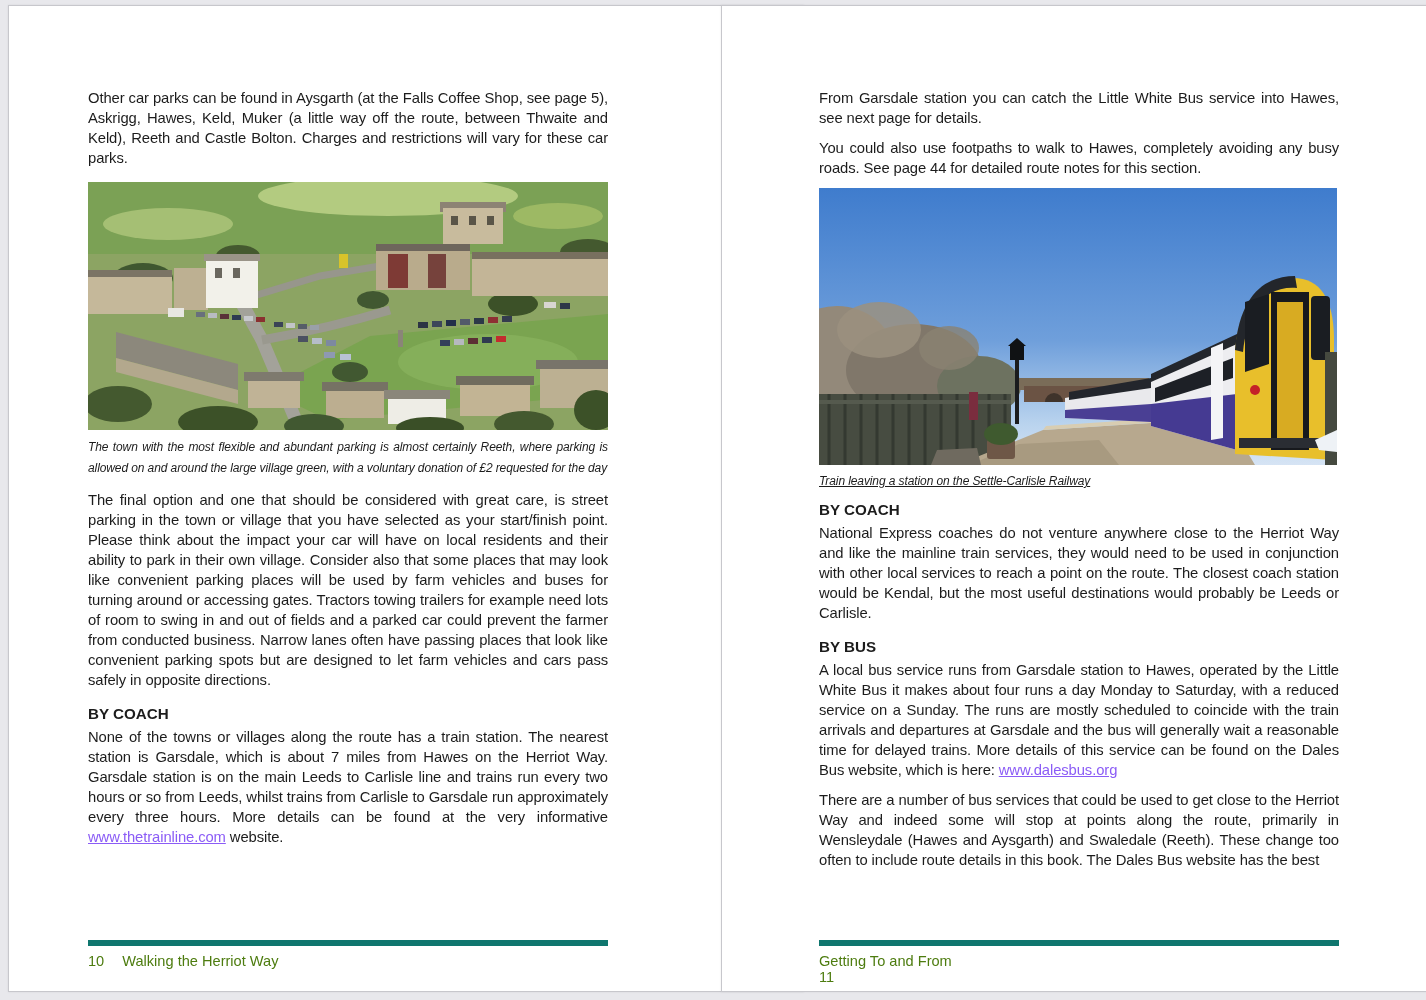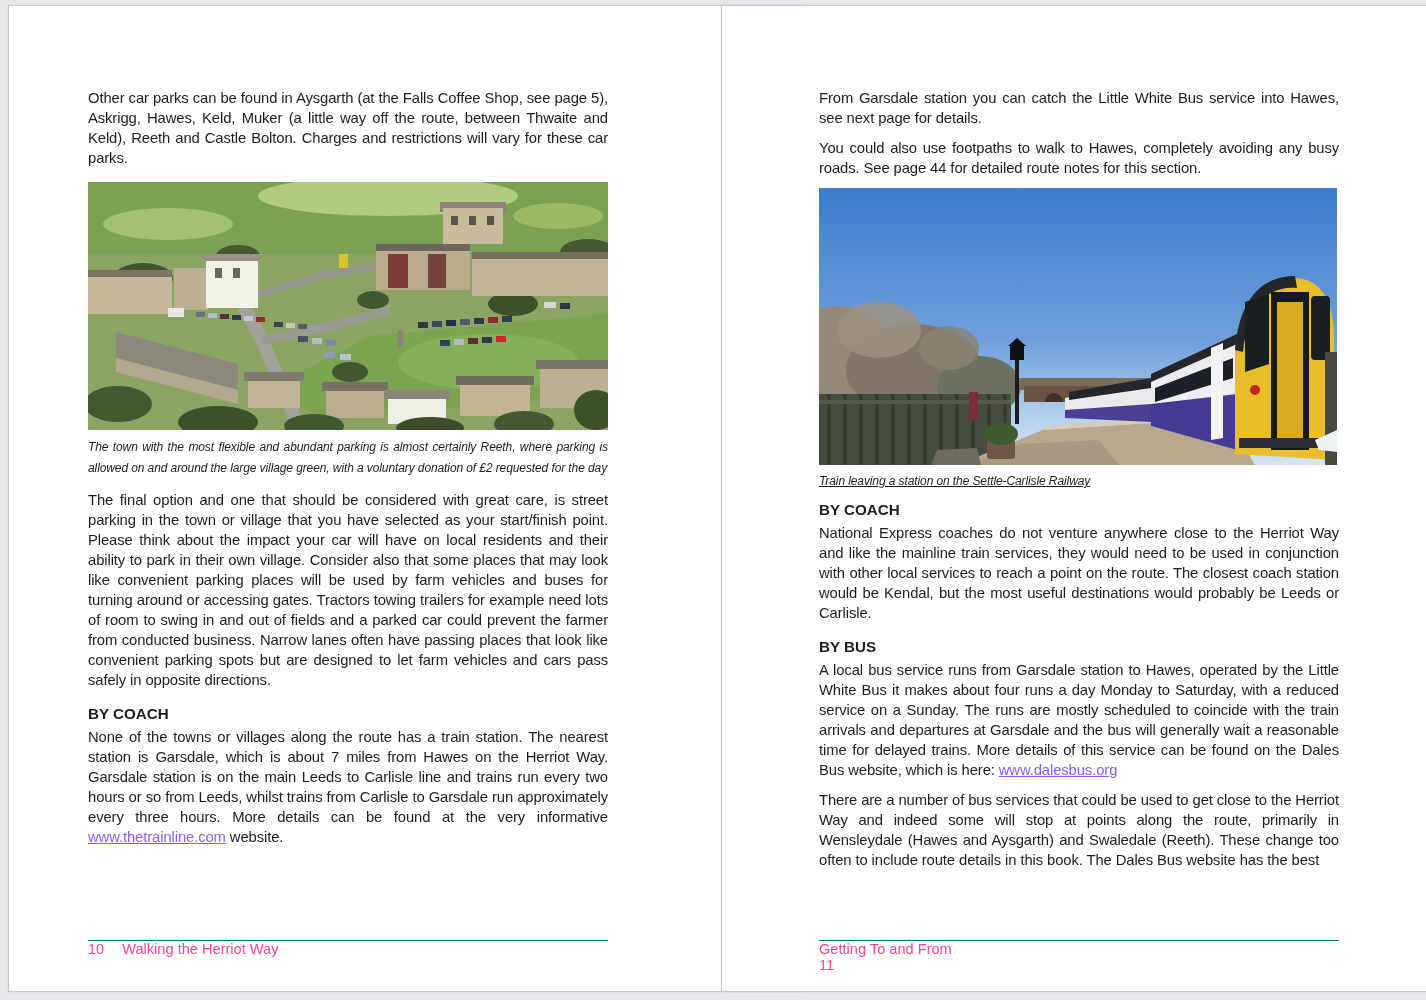--- a/index.html
+++ b/index.html
@@ -59,23 +59,24 @@
   }
   .photo {
     display:block;
     margin:14px 0 7px 0;
   }
   .photo svg { display:block; }
   .footer {
     position:absolute;
     top:934px;
     width:520px;
-    border-top:1px solid #0f766e;
+    border-top:6px solid #0f766e;
+    padding-top:7px;
     font-size:14.6px;
-    color:#ec4899;
+    color:#4d7c0f;
     display:flex;
   }
   .footer-left  { left:79px; justify-content:flex-start; }
   .footer-right { left:97px; justify-content:flex-end;flex-direction:column; }
   .footer span { display:inline-block; }
   .footer .gap { width:18px; }
 </style>
 </head>
 <body>
 

